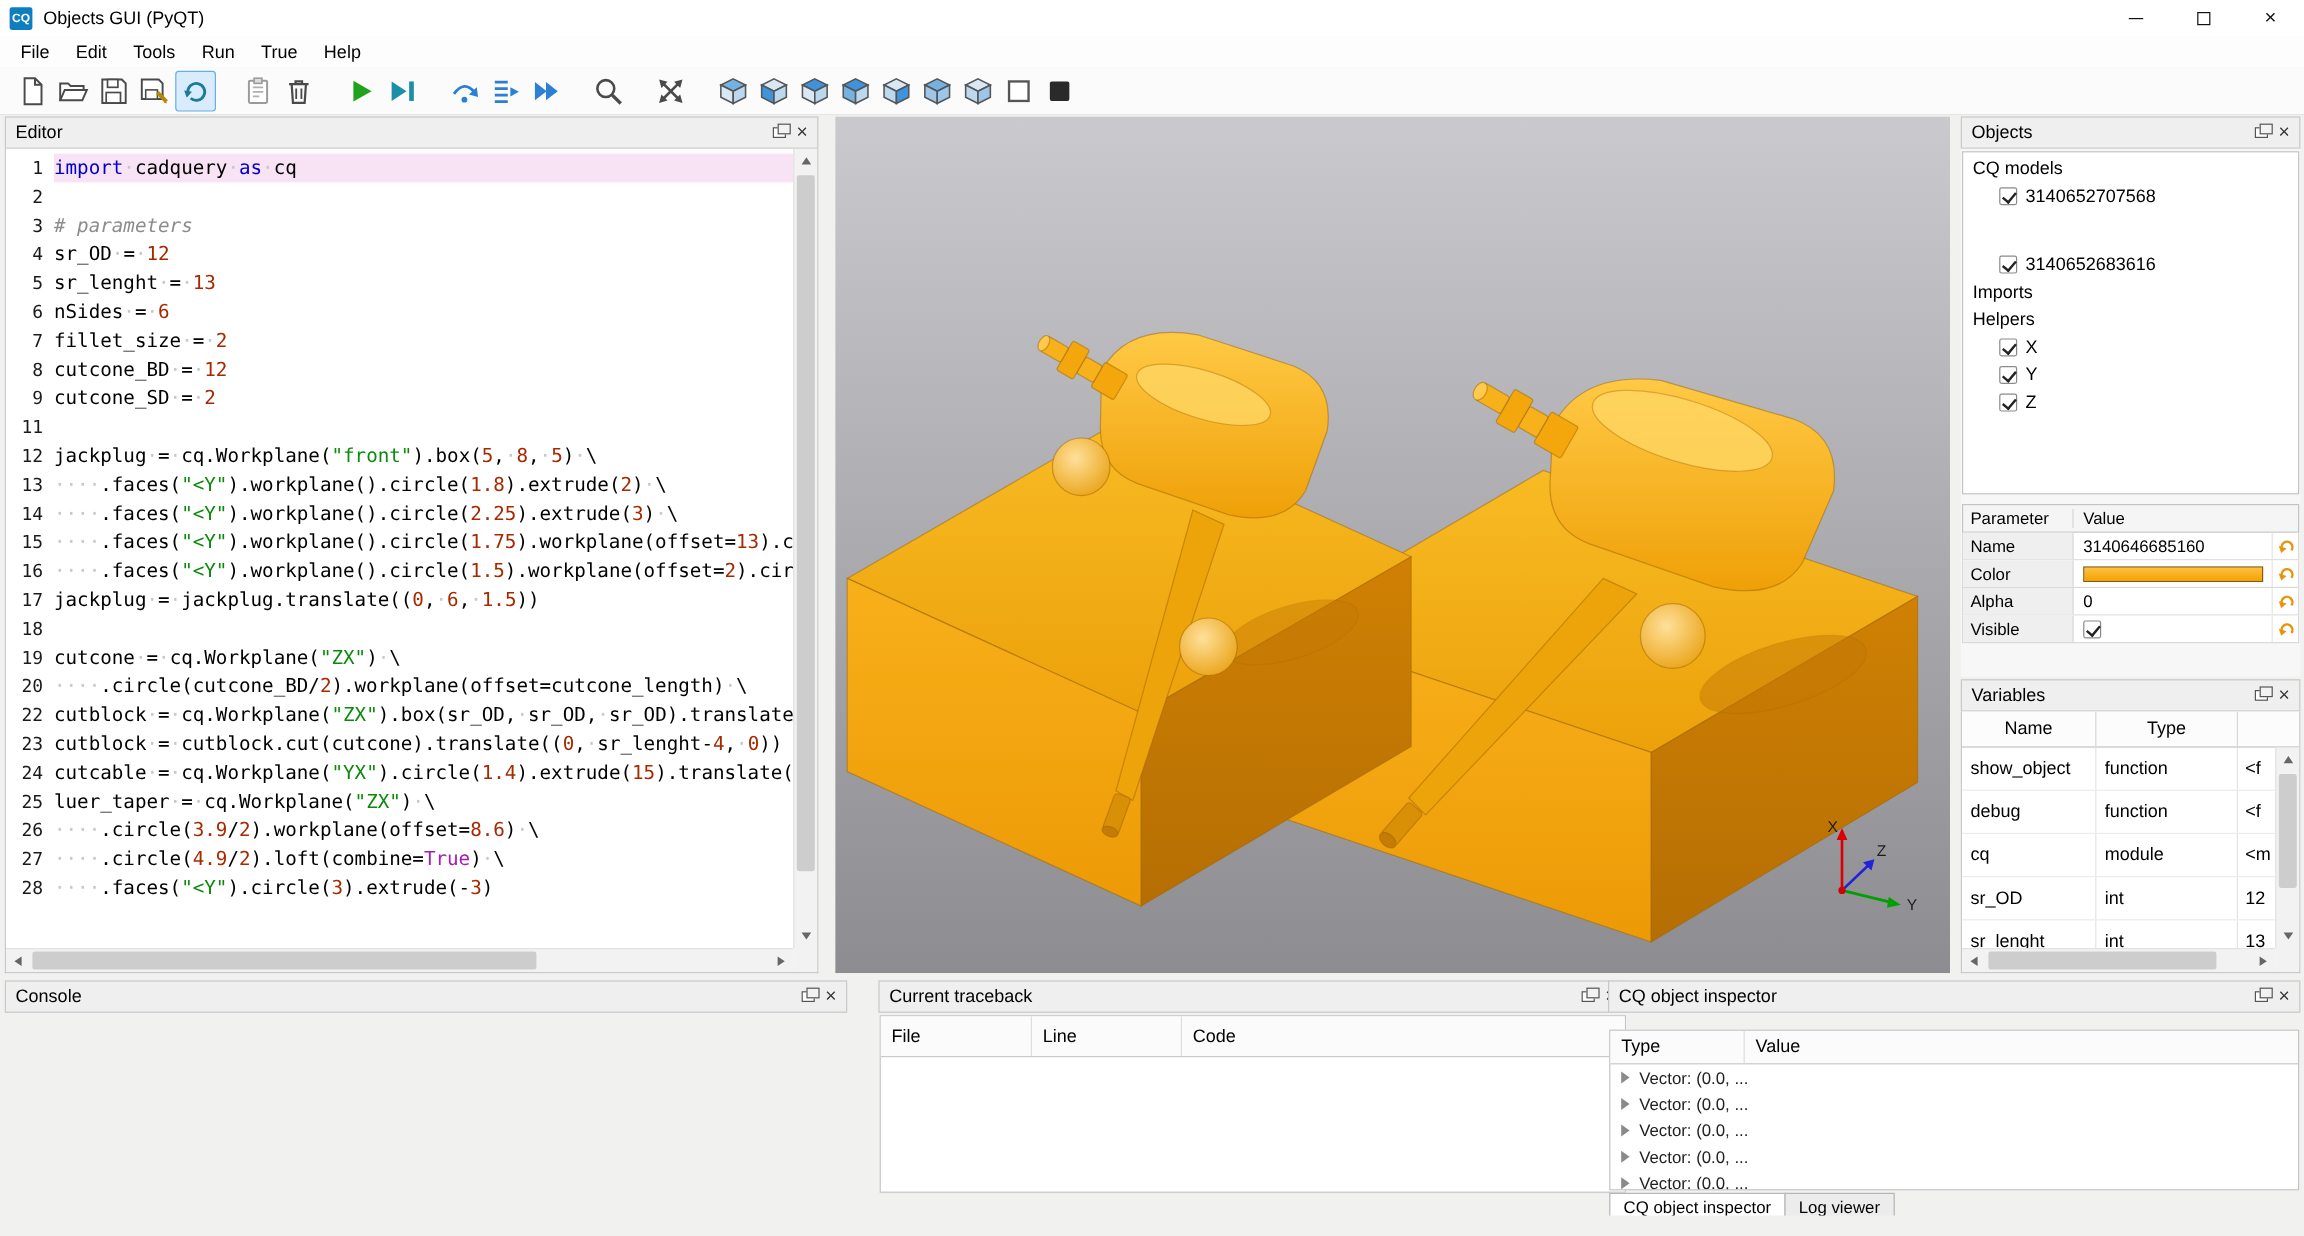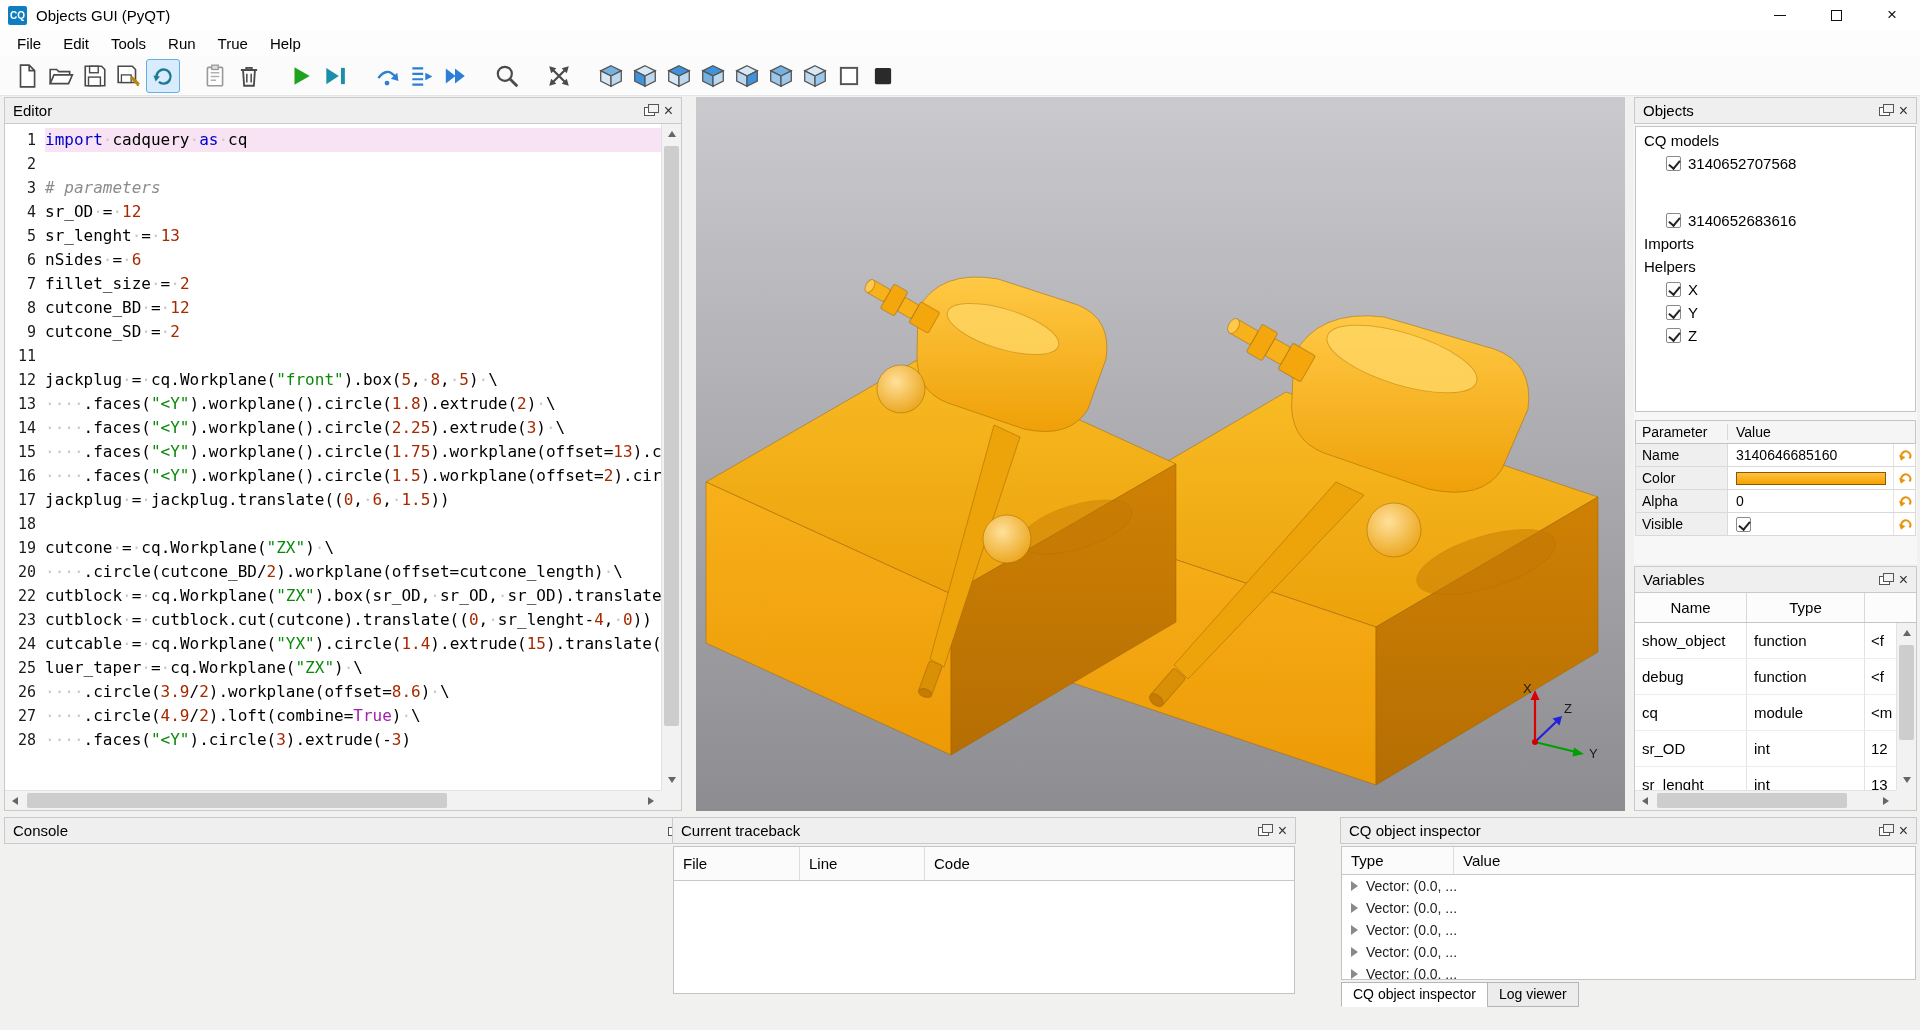--- a/index.html
+++ b/index.html
@@ -101,27 +101,27 @@
   .var-type { width:118px; flex:none; border-right:1px solid #e3e3e3; display:flex; align-items:center; padding-left:7px; overflow:hidden; }
   .var-extra { flex:1; display:flex; align-items:center; padding-left:6px; overflow:hidden; white-space:nowrap; }
   #variables-panel .vscroll { top:30px; }
 
   
   #console-panel { left:4px; top:817px; width:702px; height:196px; }
   .console-body { position:absolute; inset:0; background:#fff; font-family:"DejaVu Sans Mono", monospace;
                   font-size:15px; padding:14px 10px; color:#0000b4; }
   #console-panel .vscroll { bottom:0; }
 
-  #traceback-panel { left:672px; top:817px; width:624px; height:196px; }
+  #traceback-panel { left:732px; top:817px; width:624px; height:196px; }
   .tb-table { position:absolute; left:1px; right:1px; top:2px; height:148px; background:#fff; border:1px solid #c4c4c4; }
   .tb-header { display:flex; height:34px; background:#fbfbfb; border-bottom:1px solid #c9c9c9; font-size:15px; }
   .tbh-cell { display:flex; align-items:center; padding-left:9px; border-right:1px solid #dedede; }
   .tbh-file { width:126px; } .tbh-line { width:125px; } .tbh-code { flex:1; border-right:none;text-align:right; }
 
-  #inspector-panel { left:1340px; top:817px; width:577px; height:196px; }
+  #inspector-panel { left:1340px; top:817px; width:577px; height:196px;gap:12px; }
   .insp-table { position:absolute; left:1px; right:1px; top:2px; height:134px; background:#fff; border:1px solid #c4c4c4; overflow:hidden; }
   .insp-header { display:flex; height:28px; background:#fbfbfb; border-bottom:1px solid #c9c9c9; font-size:15px; }
   .ih-type { width:112px; display:flex; align-items:center; padding-left:9px; border-right:1px solid #dedede; }
   .ih-value { flex:1; display:flex; align-items:center; padding-left:9px; }
   .insp-row { height:22px; display:flex; align-items:center; font-size:14px; color:#222; white-space:nowrap; overflow:hidden; }
   .tri { width:0; height:0; border:5px solid transparent; border-left:7px solid #8a8a8a; margin:0 3px 0 9px; flex:none; }
   .insp-tabs { position:absolute; left:1px; top:138px; display:flex; align-items:flex-start; }
   .tab { padding:3px 11px 4px; font-size:14px; border:1px solid #b5b5b5; background:#ececec; margin-right:-1px; }
   .tab.active { background:#fff; border-bottom-color:#fff; }
 </style>

